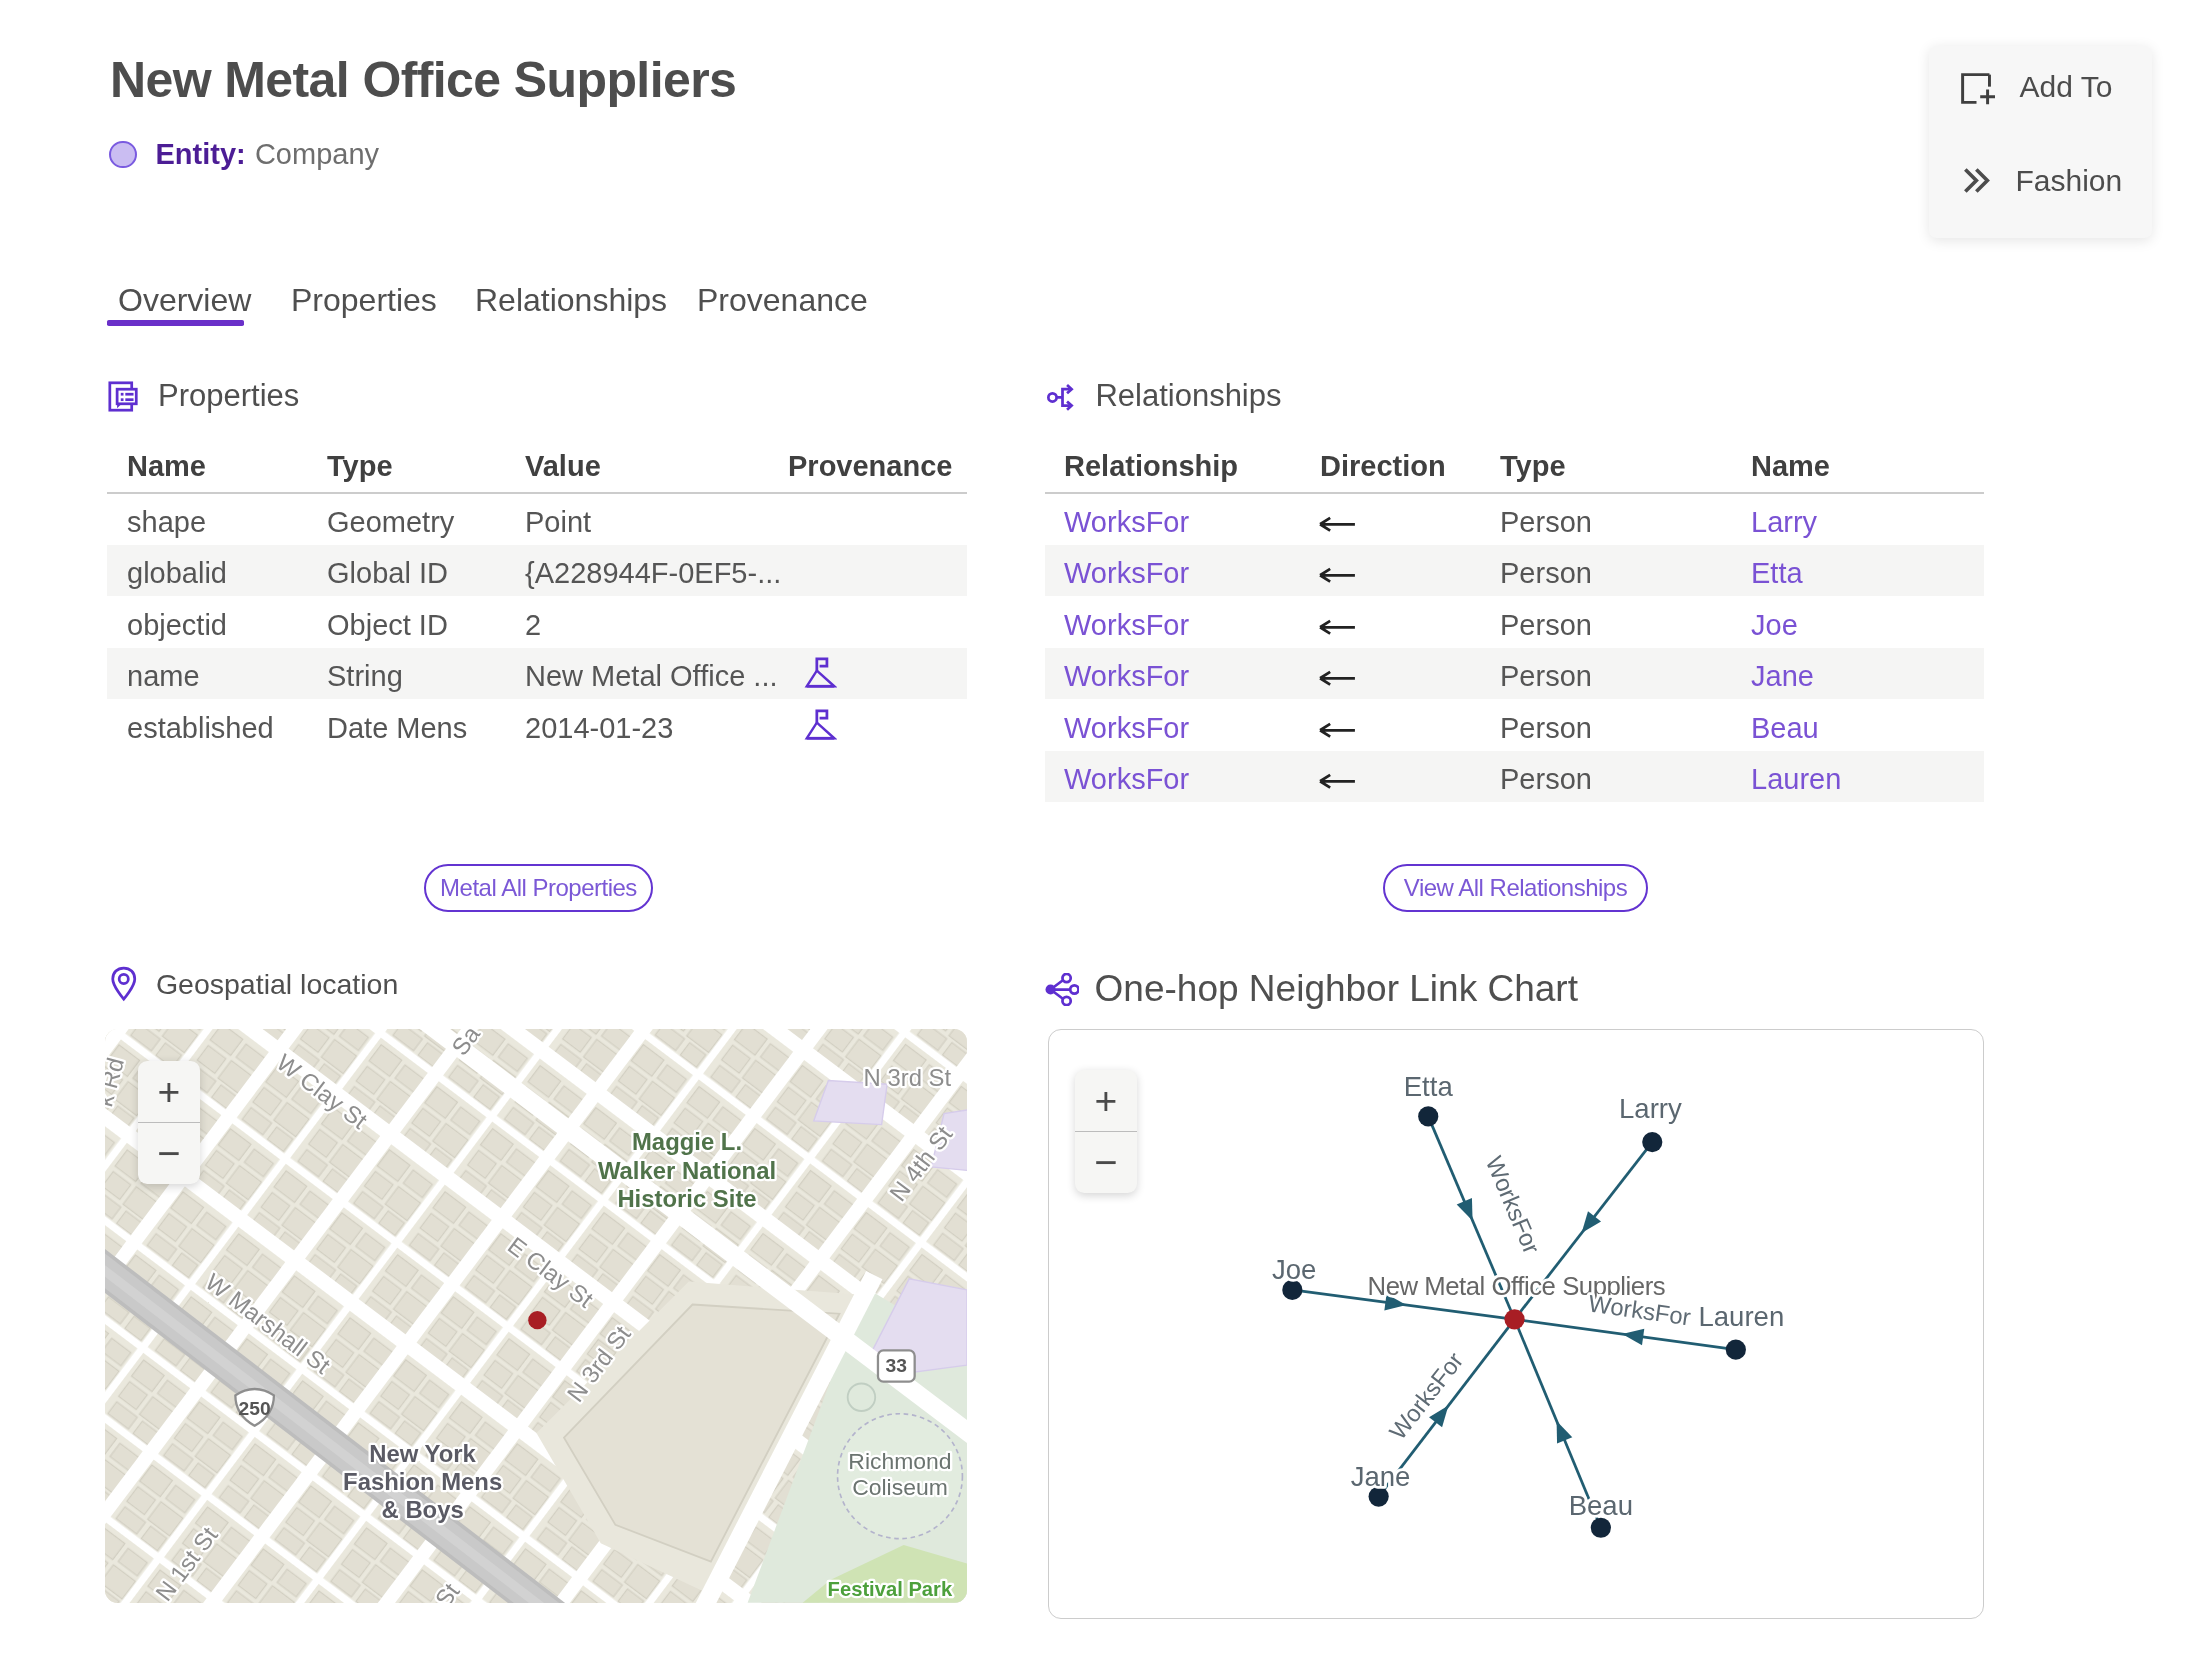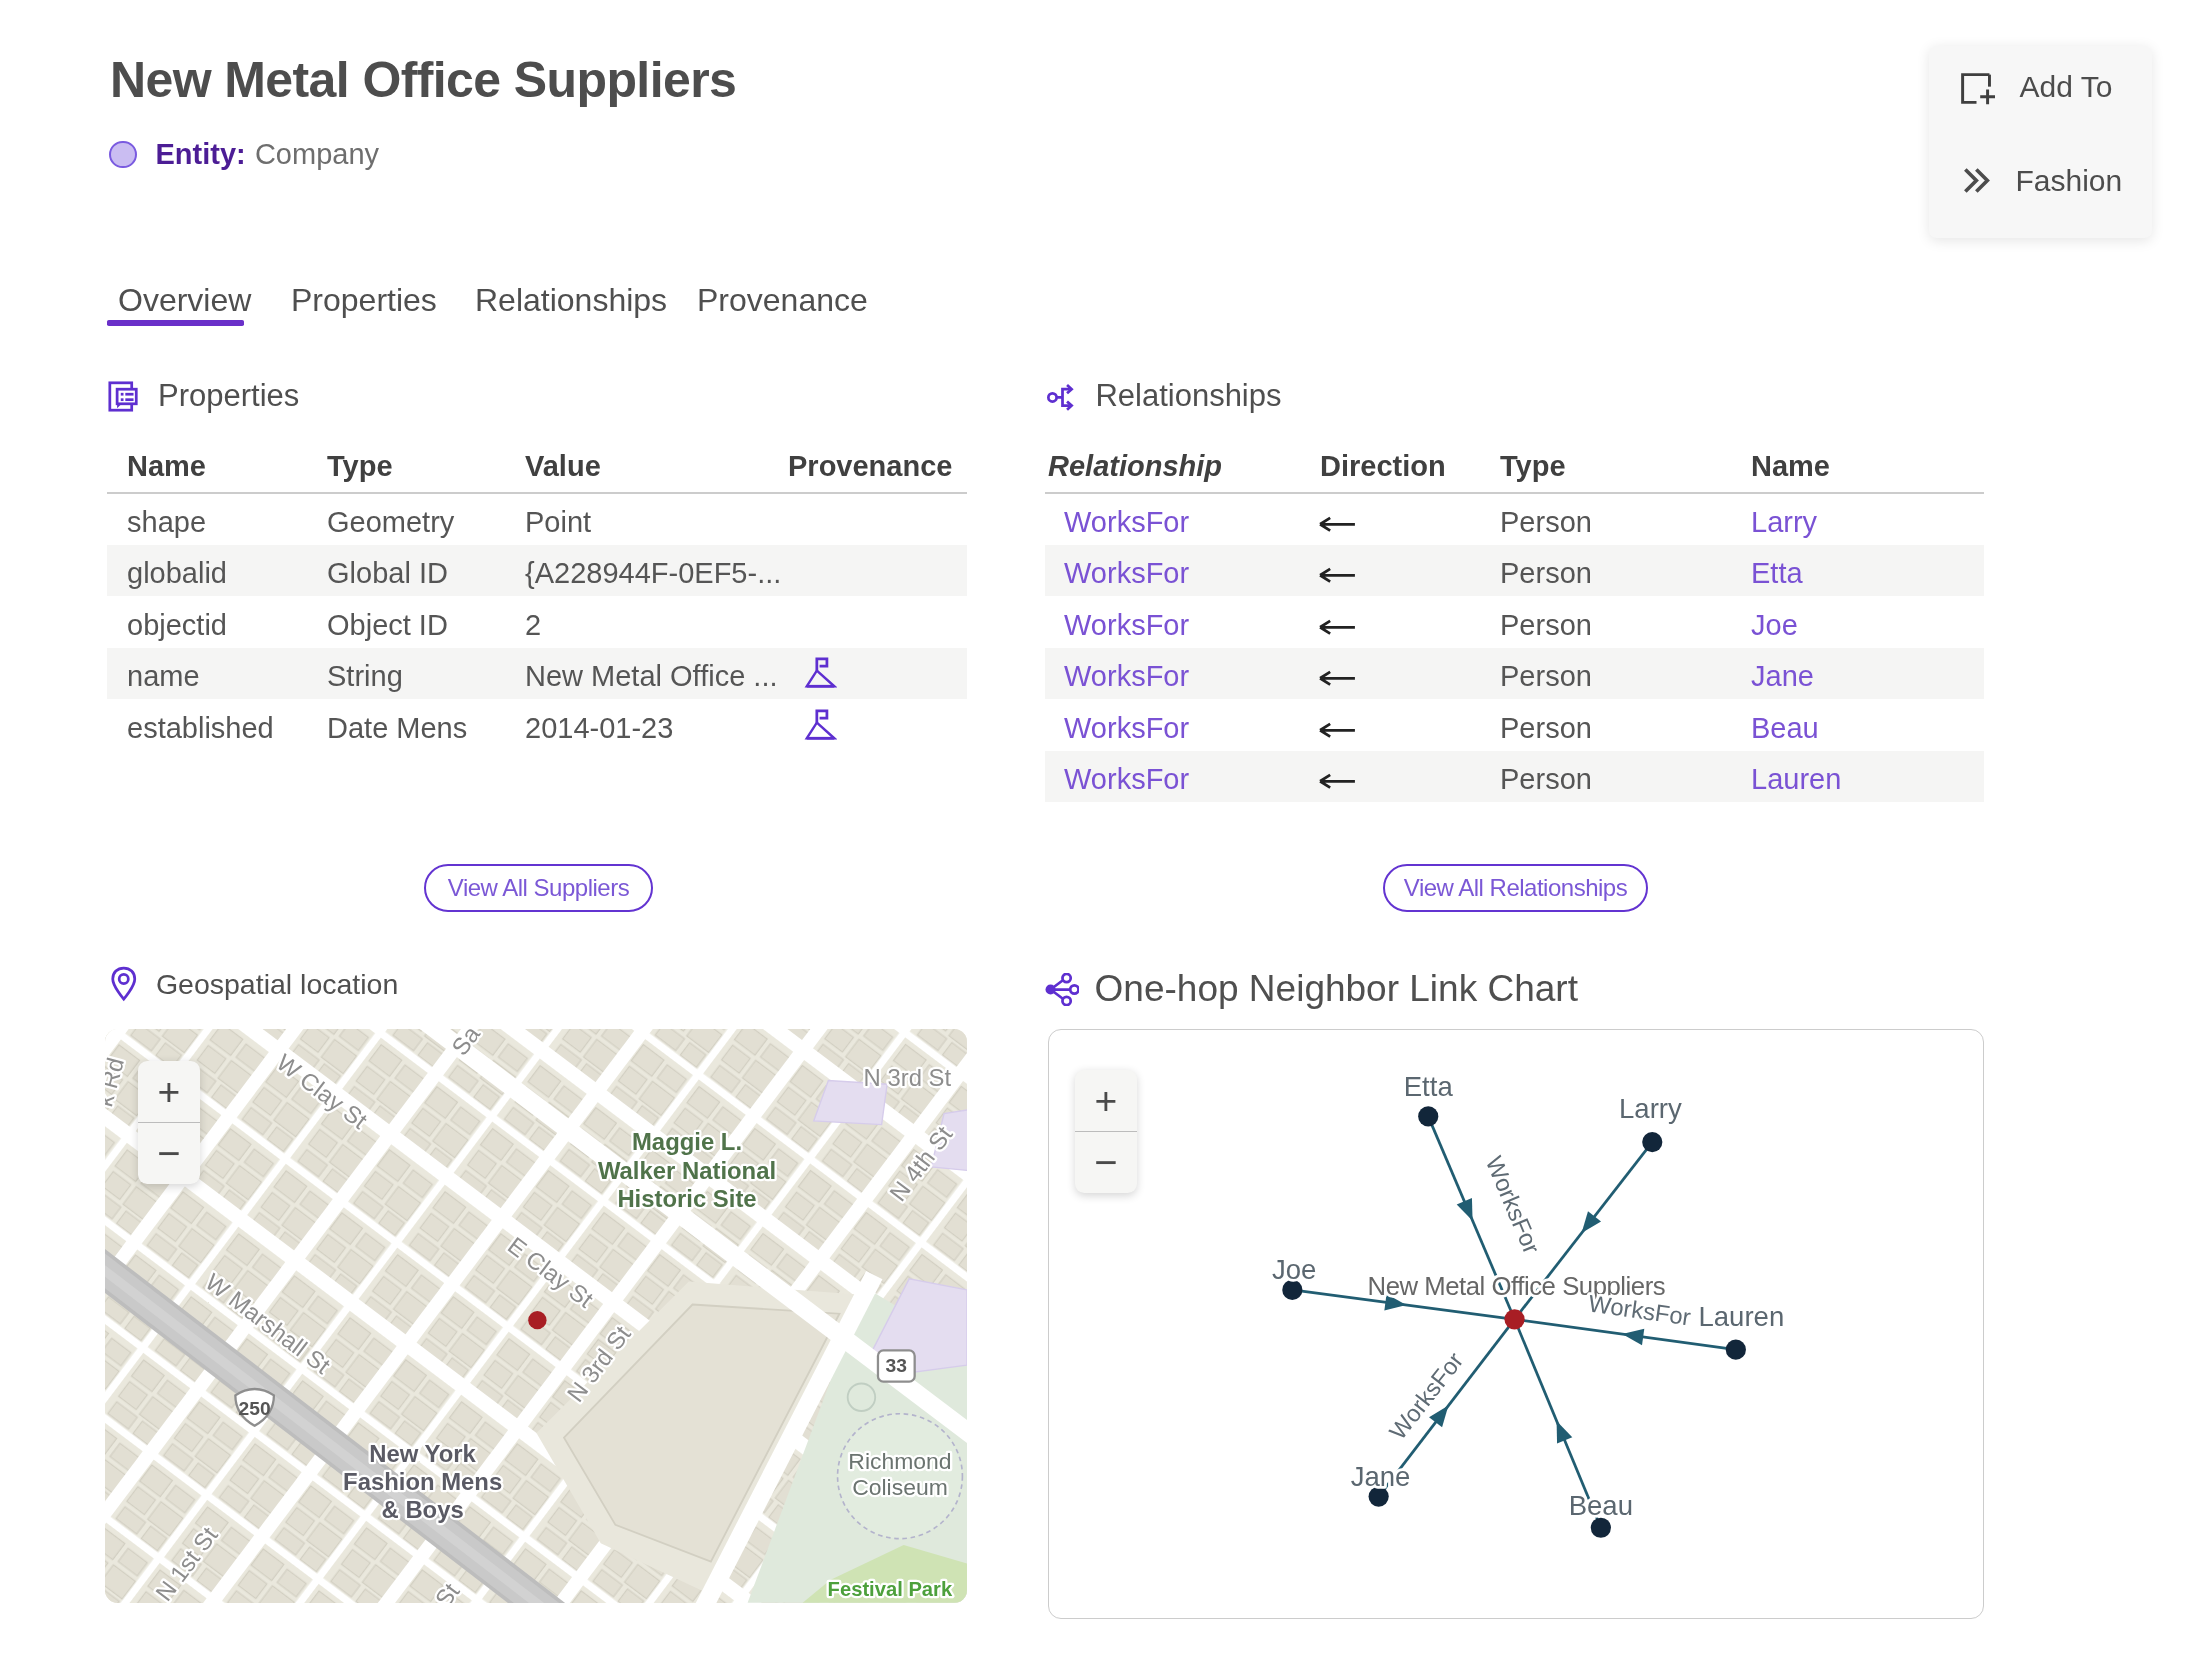--- a/index.html
+++ b/index.html
@@ -124,21 +124,21 @@
       <path d="M22 4.5 L27 9 L22 13.5" fill="none" stroke="#5e2fd0" stroke-width="3"></path>
       <path d="M22 22.5 L27 27 L22 31.5" fill="none" stroke="#5e2fd0" stroke-width="3"></path>
     </svg>
     <div class="txt">Relationships</div>
   </div>
 
   <div class="tbl" style="left:1045px; top:448px; width:939px; height:354px;">
     <div class="band" style="top:97px; width:939px; height:51px;"></div>
     <div class="band" style="top:200px; width:939px; height:51px;"></div>
     <div class="band" style="top:303px; width:939px; height:51px;"></div>
-    <div class="hrow" style="left:3px;font-style:italic;">Relationship</div>
+    <div class="hrow" style="left:19px;">Relationship</div>
     <div class="hrow" style="left:275px;">Direction</div>
     <div class="hrow" style="left:455px;">Type</div>
     <div class="hrow" style="left:706px;">Name</div>
     <div class="hline" style="top:44px; width:939px;"></div>
 
     <div class="cell lnk" style="left:19px; top:58px;">WorksFor</div>
       <svg class="abs" style="left:273px; top:68px;" width="39" height="16.5" viewBox="0 0 42 18">
         <path d="M2 9 L40 9 M2 9 L13 2 M2 9 L13 16" stroke="#222" stroke-width="3" fill="none"></path>
       </svg>
       <div class="cell" style="left:455px; top:58px;">Person</div>
@@ -168,21 +168,21 @@
       <div class="cell" style="left:455px; top:264px;">Person</div>
       <div class="cell lnk" style="left:706px; top:264px;">Beau</div>
     <div class="cell lnk" style="left:19px; top:315px;">WorksFor</div>
       <svg class="abs" style="left:273px; top:325px;" width="39" height="16.5" viewBox="0 0 42 18">
         <path d="M2 9 L40 9 M2 9 L13 2 M2 9 L13 16" stroke="#222" stroke-width="3" fill="none"></path>
       </svg>
       <div class="cell" style="left:455px; top:315px;">Person</div>
       <div class="cell lnk" style="left:706px; top:315px;">Lauren</div>
   </div>
 
-  <div class="pillbtn" style="left:424px; top:864px; width:229px;">View All Suppliers</div>
+  <div class="pillbtn" style="left:424px; top:864px; width:229px;">Metal All Properties</div>
   <div class="pillbtn" style="left:1383px; top:864px; width:265px;">View All Relationships</div>
 
   <div class="sechead" style="left:110px; top:966px;">
     <svg width="27.5" height="37" viewBox="0 0 30 40" style="margin-right:18.4px;">
       <path d="M15 2 C8 2 3 7 3 14 C3 22 15 36 15 36 C15 36 27 22 27 14 C27 7 22 2 15 2 Z" fill="none" stroke="#5e2fd0" stroke-width="3"></path>
       <circle cx="15" cy="14" r="5" fill="none" stroke="#5e2fd0" stroke-width="3"></circle>
     </svg>
     <div class="txt" style="font-size:28.5px;">Geospatial location</div>
   </div>
 

